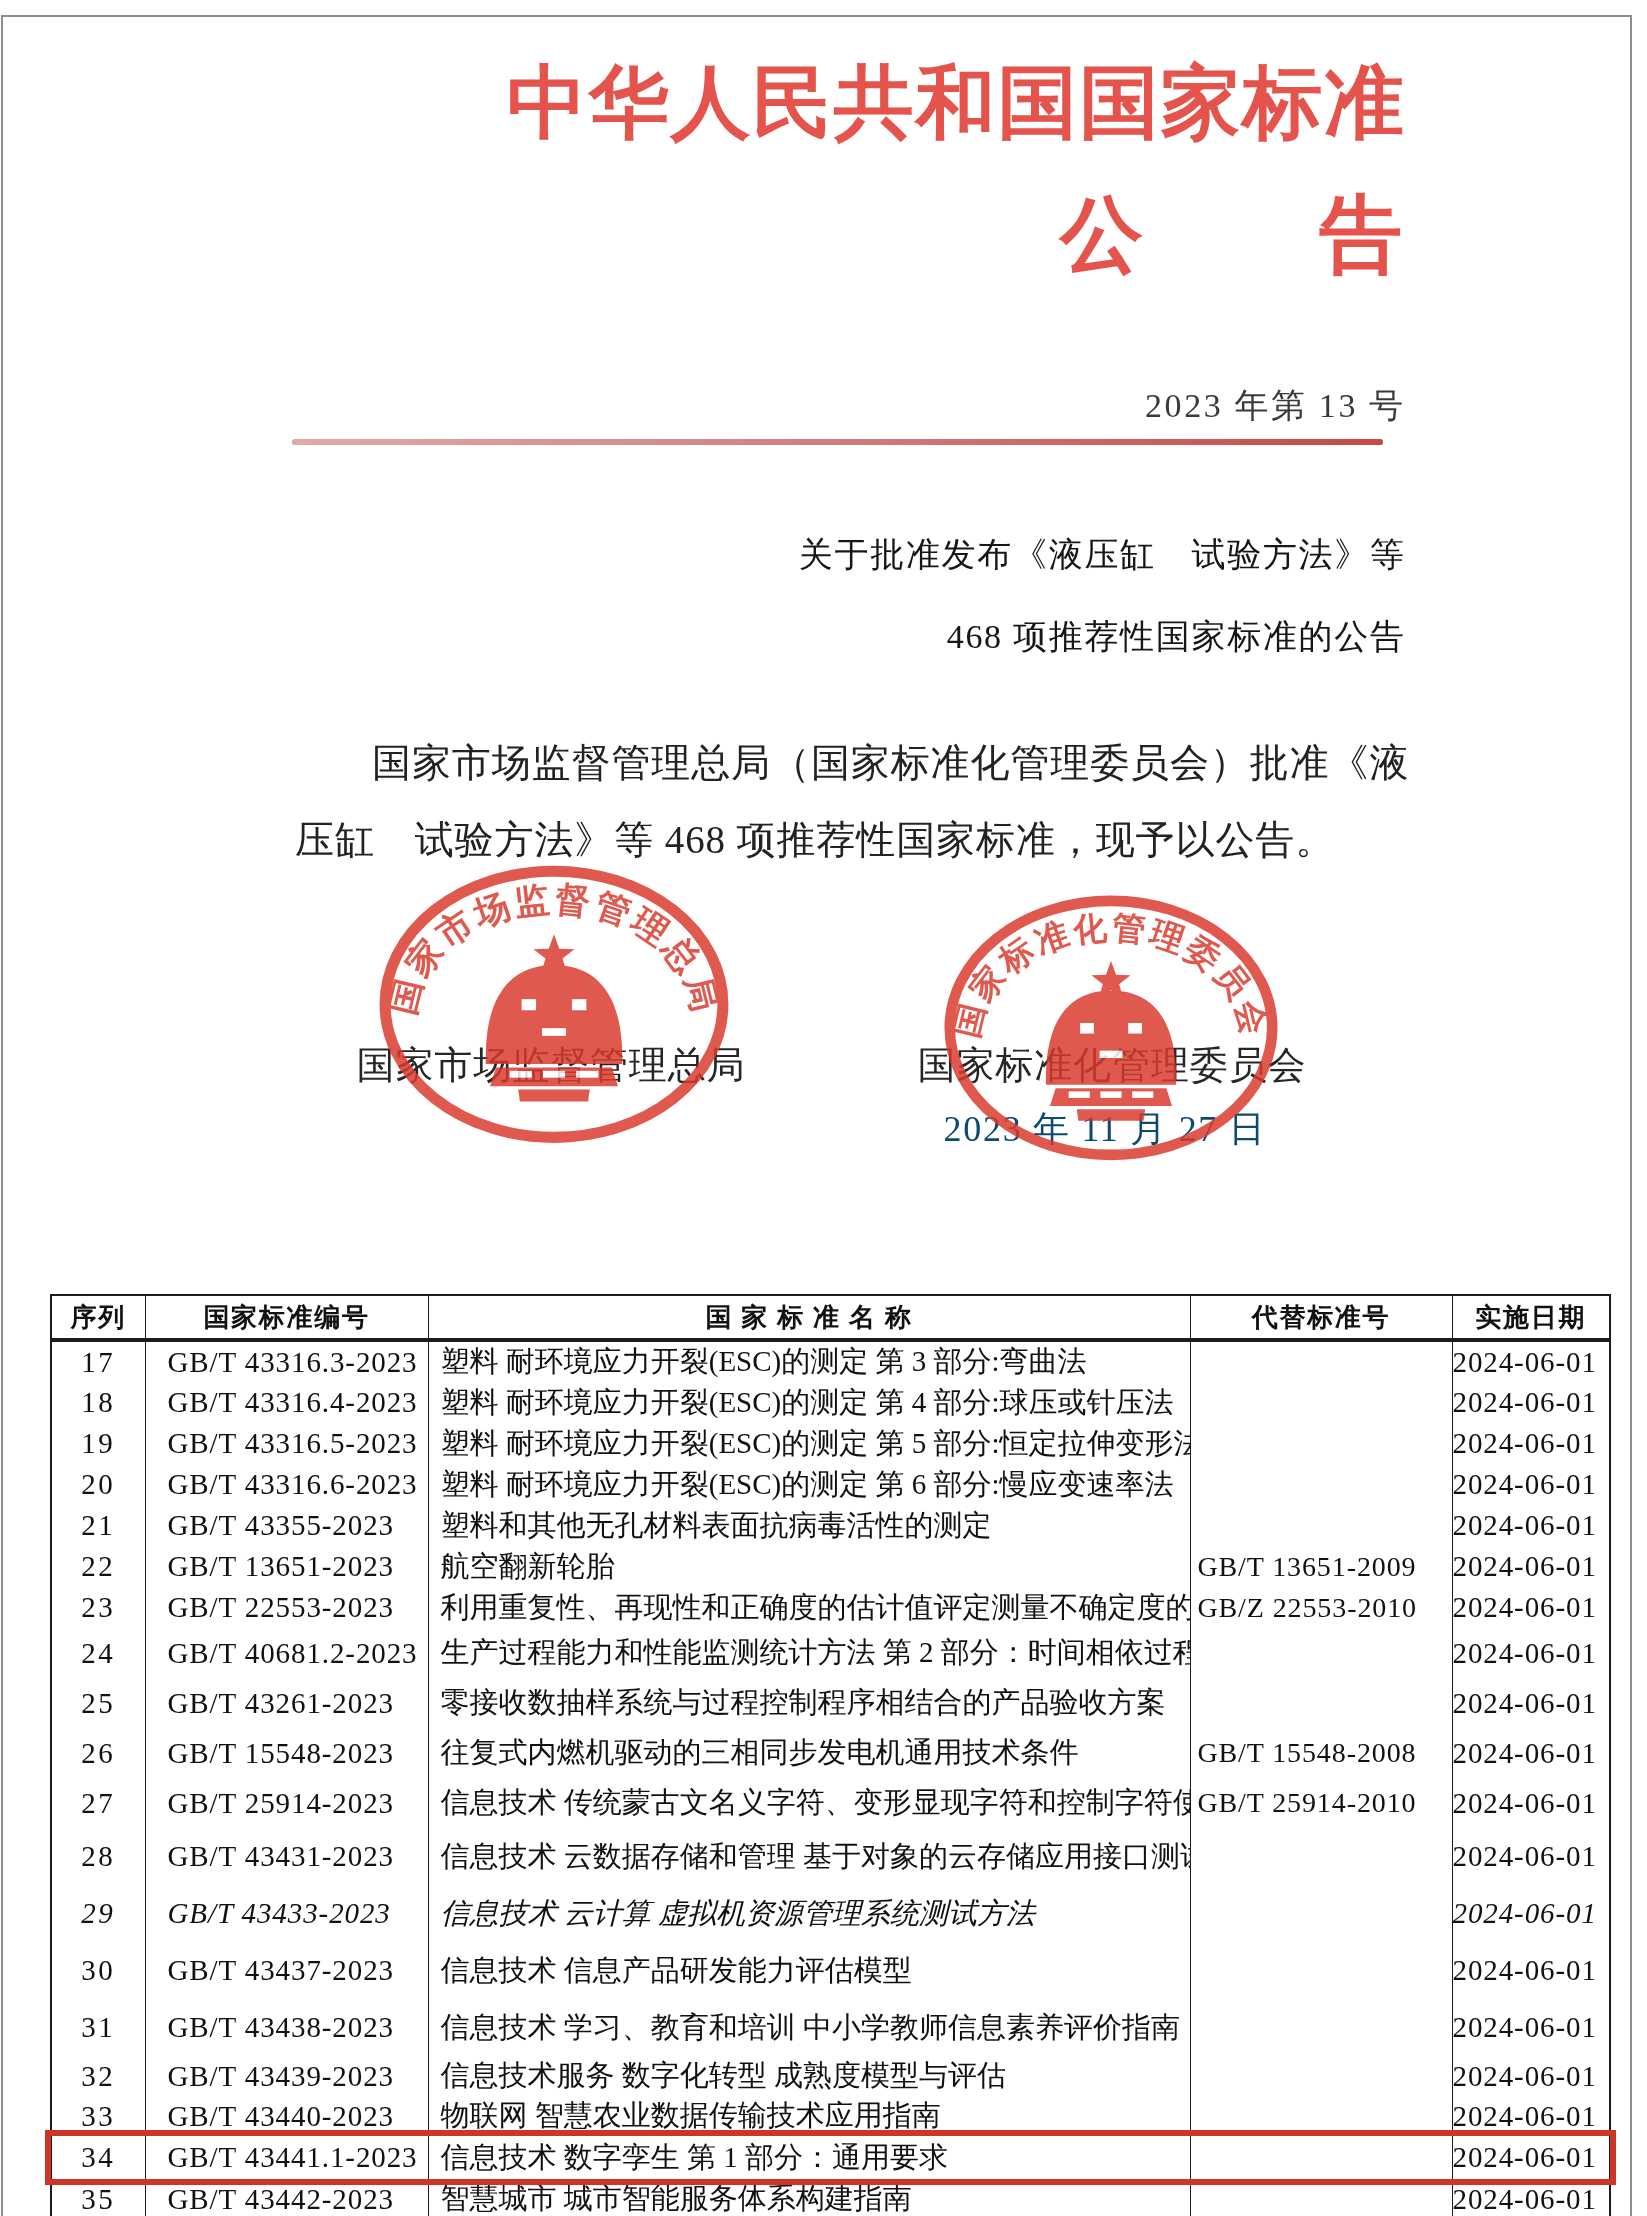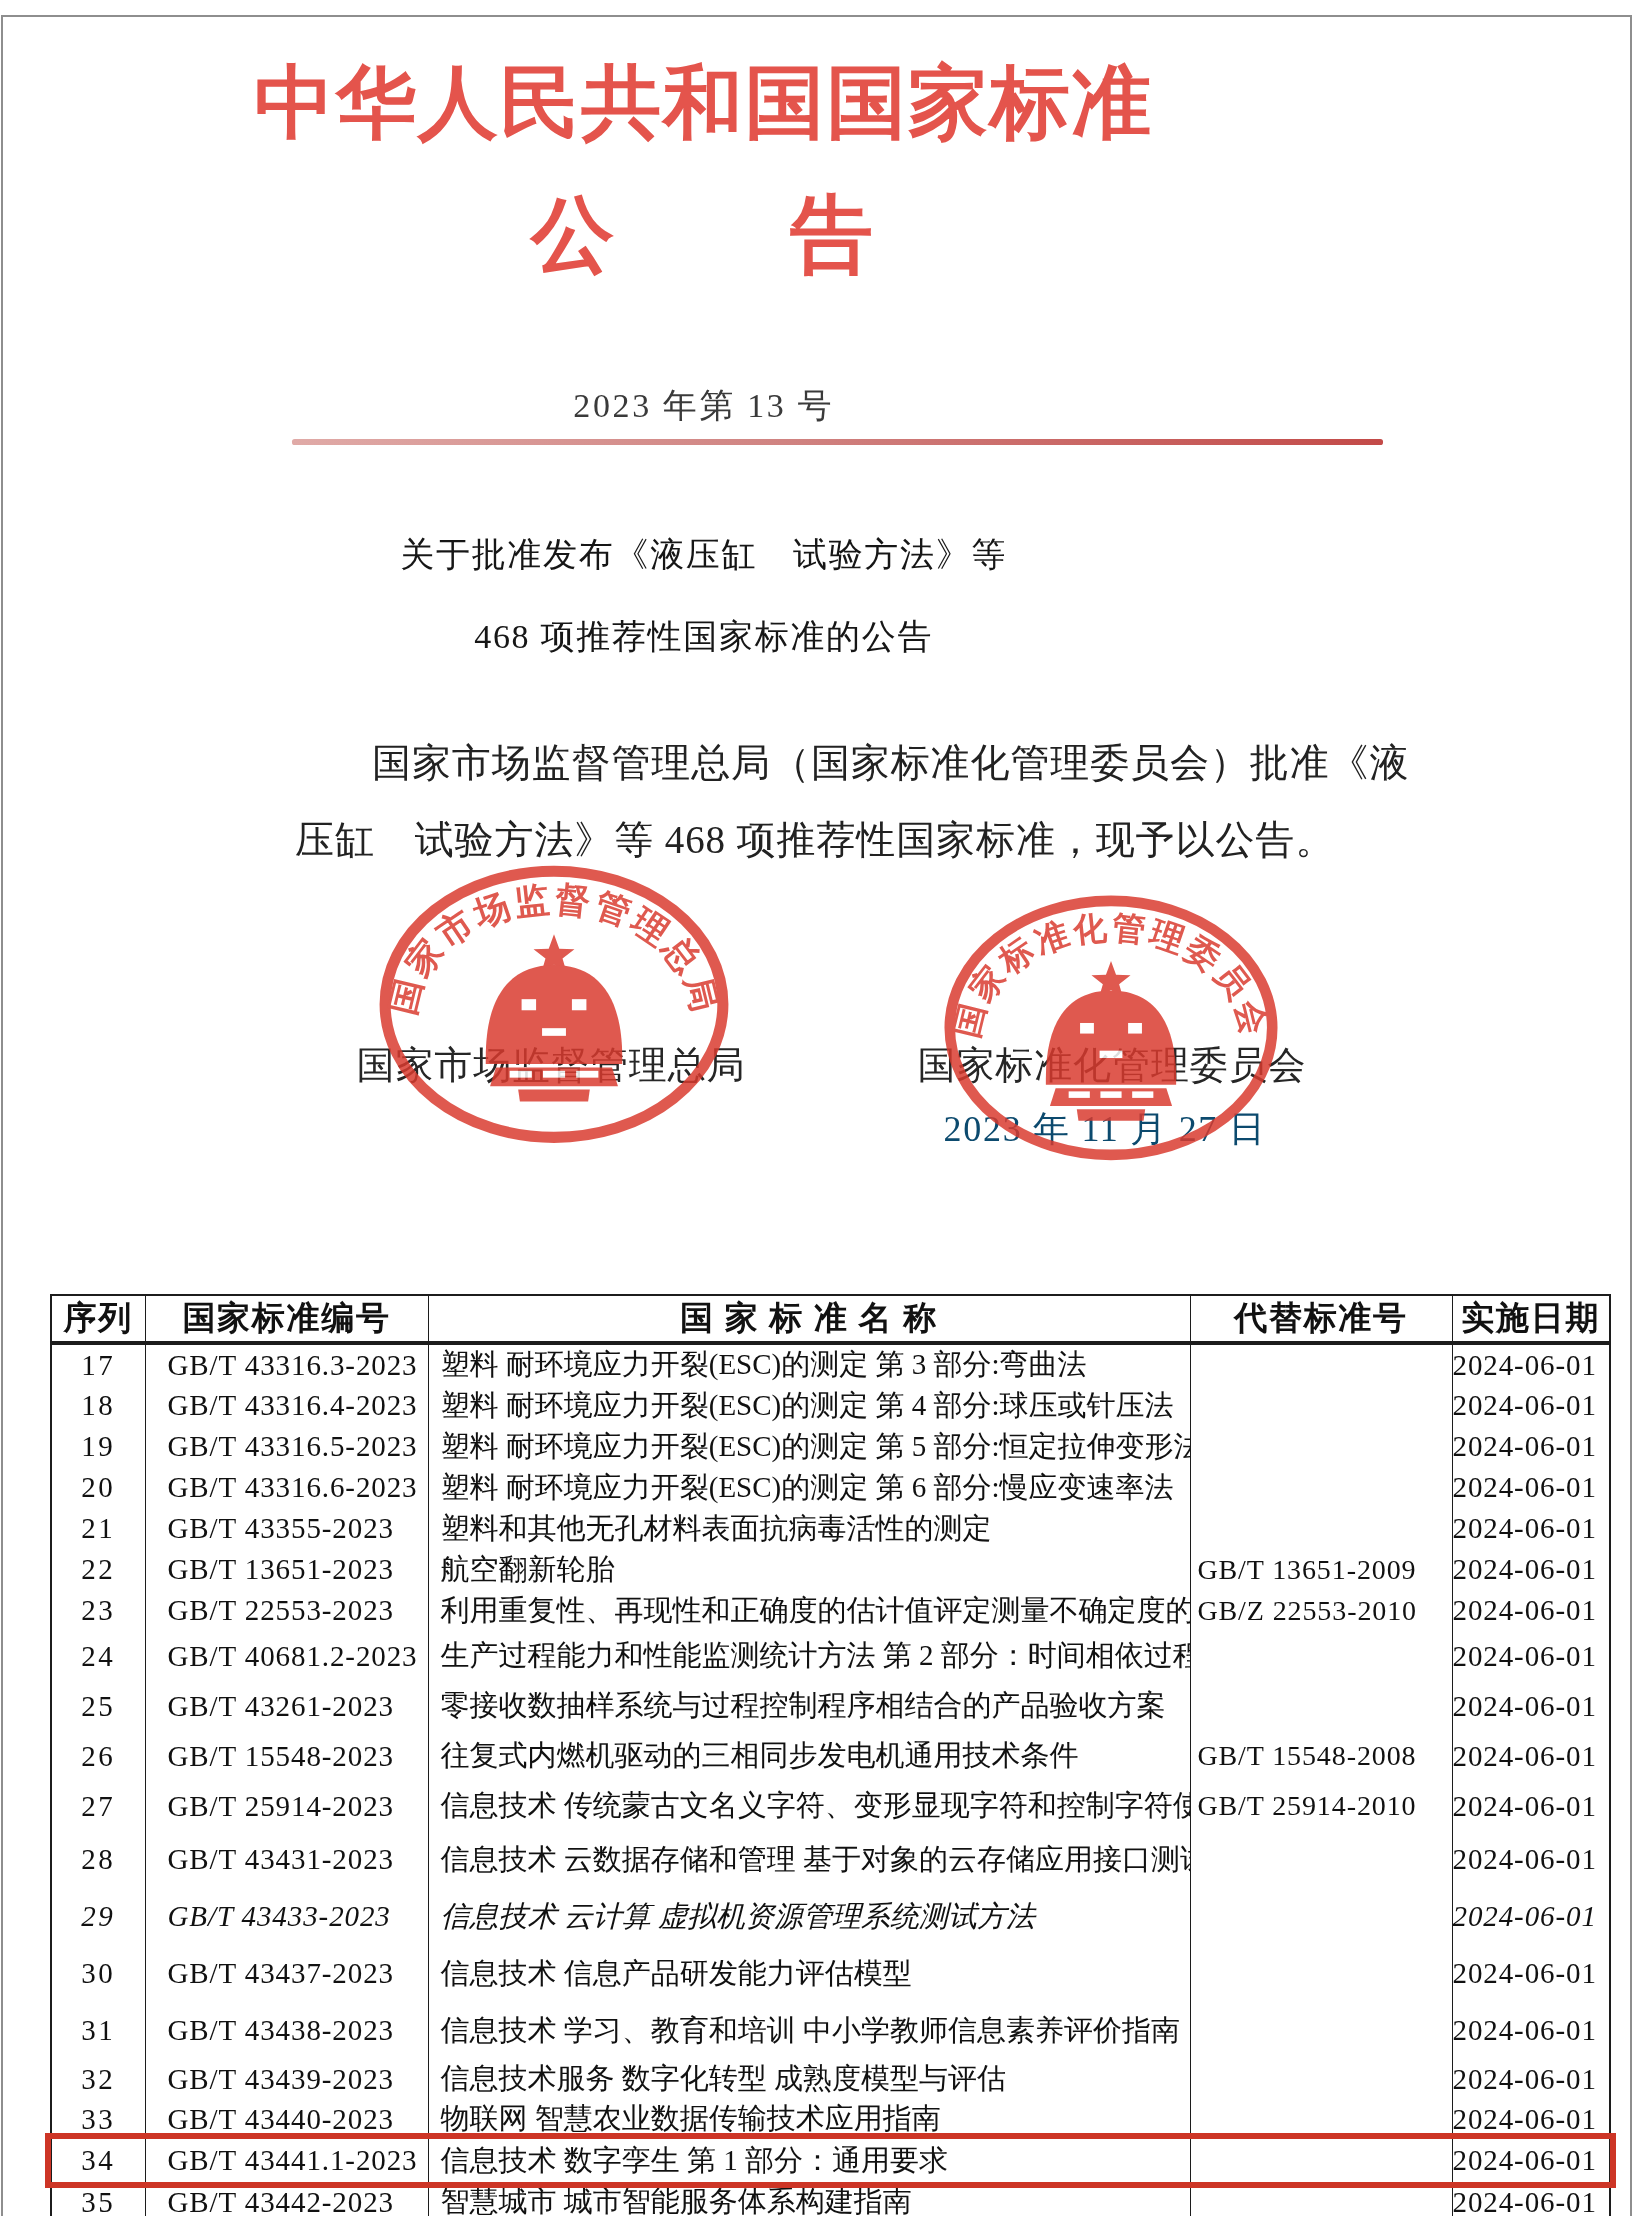--- a/index.html
+++ b/index.html
@@ -8,21 +8,21 @@
     --hl-red:#cd3526;
     --ink:#1f1f1f;
   }
   *{margin:0;padding:0;box-sizing:border-box;}
   html,body{width:1647px;height:2216px;background:#ffffff;overflow:hidden;
     font-family:"Liberation Serif","DejaVu Serif",serif;color:var(--ink);}
   .abs{position:absolute;}
   
   .page-frame{left:0.9px;top:14.6px;width:1631px;height:2202px;
     border:2.6px solid #8e8e8e;border-bottom:none;background:transparent;}
-  .centerline{left:1.7px;width:1404px;text-align:center;white-space:nowrap;}
+  .centerline{left:1.7px;width:1404px;text-align:right;white-space:nowrap;}
   .doc-title{top:50px;font-size:80px;font-weight:bold;color:var(--title-red);letter-spacing:1.7px;}
   .doc-subtitle{top:180px;font-size:83px;font-weight:bold;color:var(--title-red);letter-spacing:3.4px;}
   .doc-number{top:383px;font-size:34px;color:#3a3a3a;letter-spacing:2.6px;}
   .red-rule{left:292px;top:439px;width:1091px;height:6px;border-radius:2.6px;
     background:linear-gradient(to right,#e0aaa7,#d08381 45%,#c34a48);}
   .heading{font-size:34px;font-weight:normal;color:#161616;letter-spacing:1.7px;}
   .heading-1{top:532px;}
   .heading-2{top:614px;}
   .body-line{font-size:39px;letter-spacing:0.9px;color:#222;white-space:nowrap;}
   .body-line-1{left:372px;top:736px;}
@@ -34,21 +34,21 @@
   .org-left{left:345px;top:1040px;width:412px;}
   .org-right{left:911px;top:1040px;width:402px;}
   .seal-date{left:911px;top:1105px;width:388px;font-size:36px;color:#0c4a6e;
     text-align:center;letter-spacing:1.7px;white-space:nowrap;}
   
   .std-table{left:50px;top:1294px;width:1559px;border-collapse:collapse;table-layout:fixed;}
   .std-table th,.std-table td{border-right:1.7px solid #1c1c1c;vertical-align:middle;
     white-space:nowrap;overflow:hidden;font-size:29px;color:#111;}
   .std-table th:last-child,.std-table td:last-child{border-right:none;}
   .std-table{border:2.6px solid #1c1c1c;}
-  .std-table thead th{height:45px;font-size:33px;font-weight:bold;text-align:center;
+  .std-table thead th{height:45px;font-size:26px;font-weight:bold;text-align:center;
     border-bottom:4.3px solid #1c1c1c;letter-spacing:1.7px;}
   td.c-seq{text-align:center;letter-spacing:2.6px;}
   td.c-code{padding-left:22px;letter-spacing:0.9px;}
   td.c-name{padding-left:12px;}
   td.c-replaced{padding-left:6.9px;font-size:28px;letter-spacing:0.9px;}
   td.c-date{text-align:left;letter-spacing:0.9px;}
   tr.highlighted{outline:6px solid var(--hl-red);outline-offset:0.9px;}
 </style>
 </head>
 <body>

